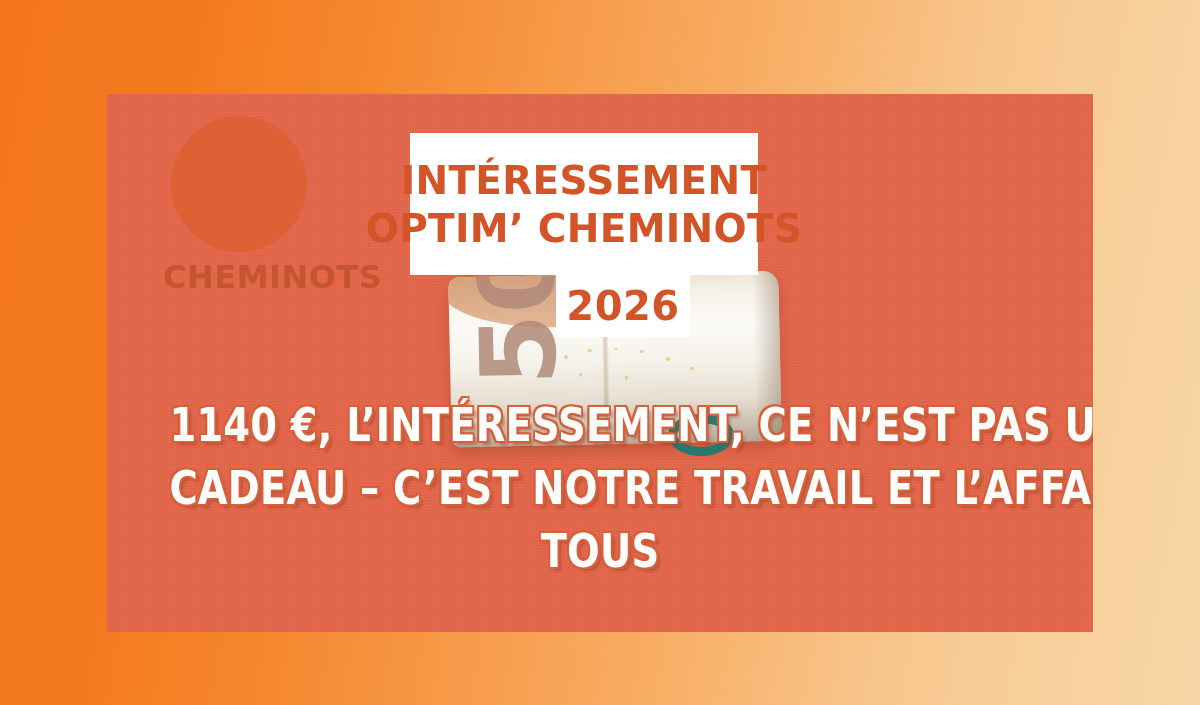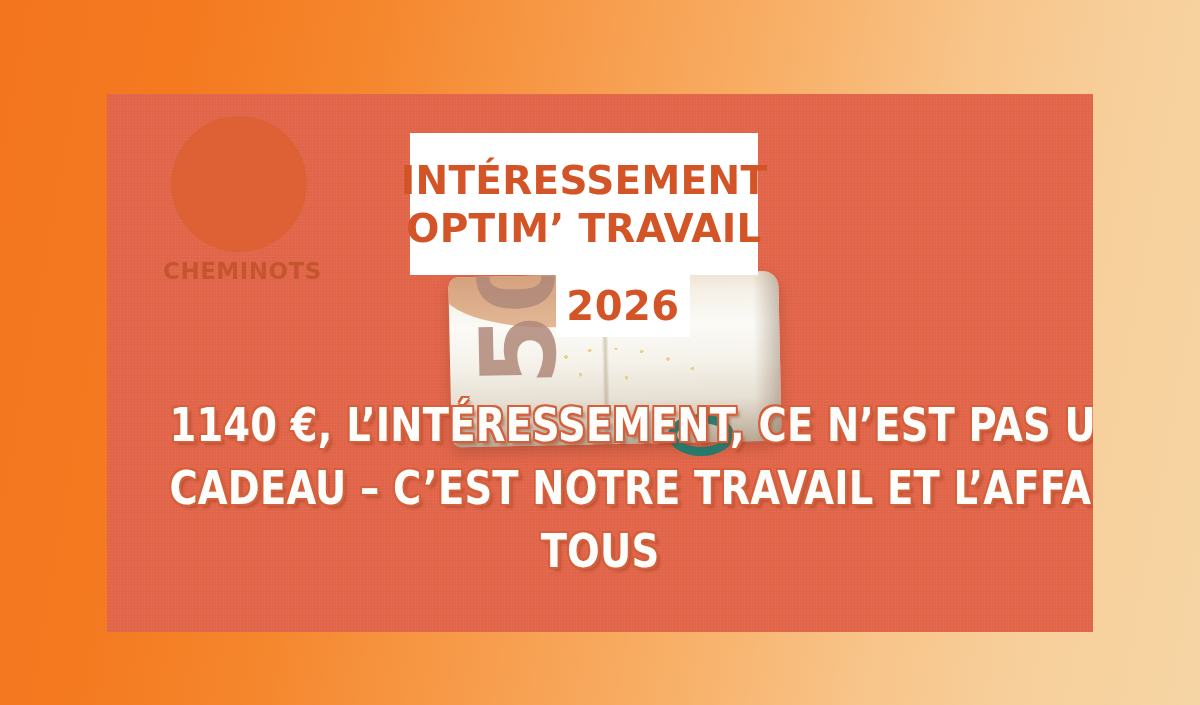--- a/index.html
+++ b/index.html
@@ -58,21 +58,21 @@
     display:flex; align-items:center; justify-content:center;
     color:#ffffff;
     font-size:40px; font-weight:bold;
     letter-spacing:-1.4px;
     font-family:"DejaVu Sans", sans-serif;
   }
   #logo-sub{
     position:absolute; left:0px; top:146px;
     width:220px;
     color:#c4552f;
-    font-size:23px; font-weight:bold;
+    font-size:32px; font-weight:bold;
     letter-spacing:.5px;
     text-align:left;
     padding-left:16px;
     font-family:"DejaVu Sans", sans-serif;
   }
 
   
   #note-wrap{
     position:absolute;
     left:343px; top:180px;
@@ -235,21 +235,21 @@
       <div class="note-band"></div>
     </div>
 
     <div id="logo-block">
       <div id="logo-circle"></div>
       <div id="logo-sub">CHEMINOTS</div>
     </div>
 
     <div id="title-box">
       <div class="title-line">INTÉRESSEMENT</div>
-      <div class="title-line">OPTIM’ TRAVAIL</div>
+      <div class="title-line">OPTIM’ CHEMINOTS</div>
     </div>
 
     <div id="year-box">
       <div id="year-text">2026</div>
     </div>
 
     <div id="headline">
       <div class="hl-line">1140 €, L’INTÉRESSEMENT, CE N’EST PAS UN</div>
       <div class="hl-line">CADEAU – C’EST NOTRE TRAVAIL ET L’AFFAIRE DE</div>
       <div class="hl-line">TOUS</div>

